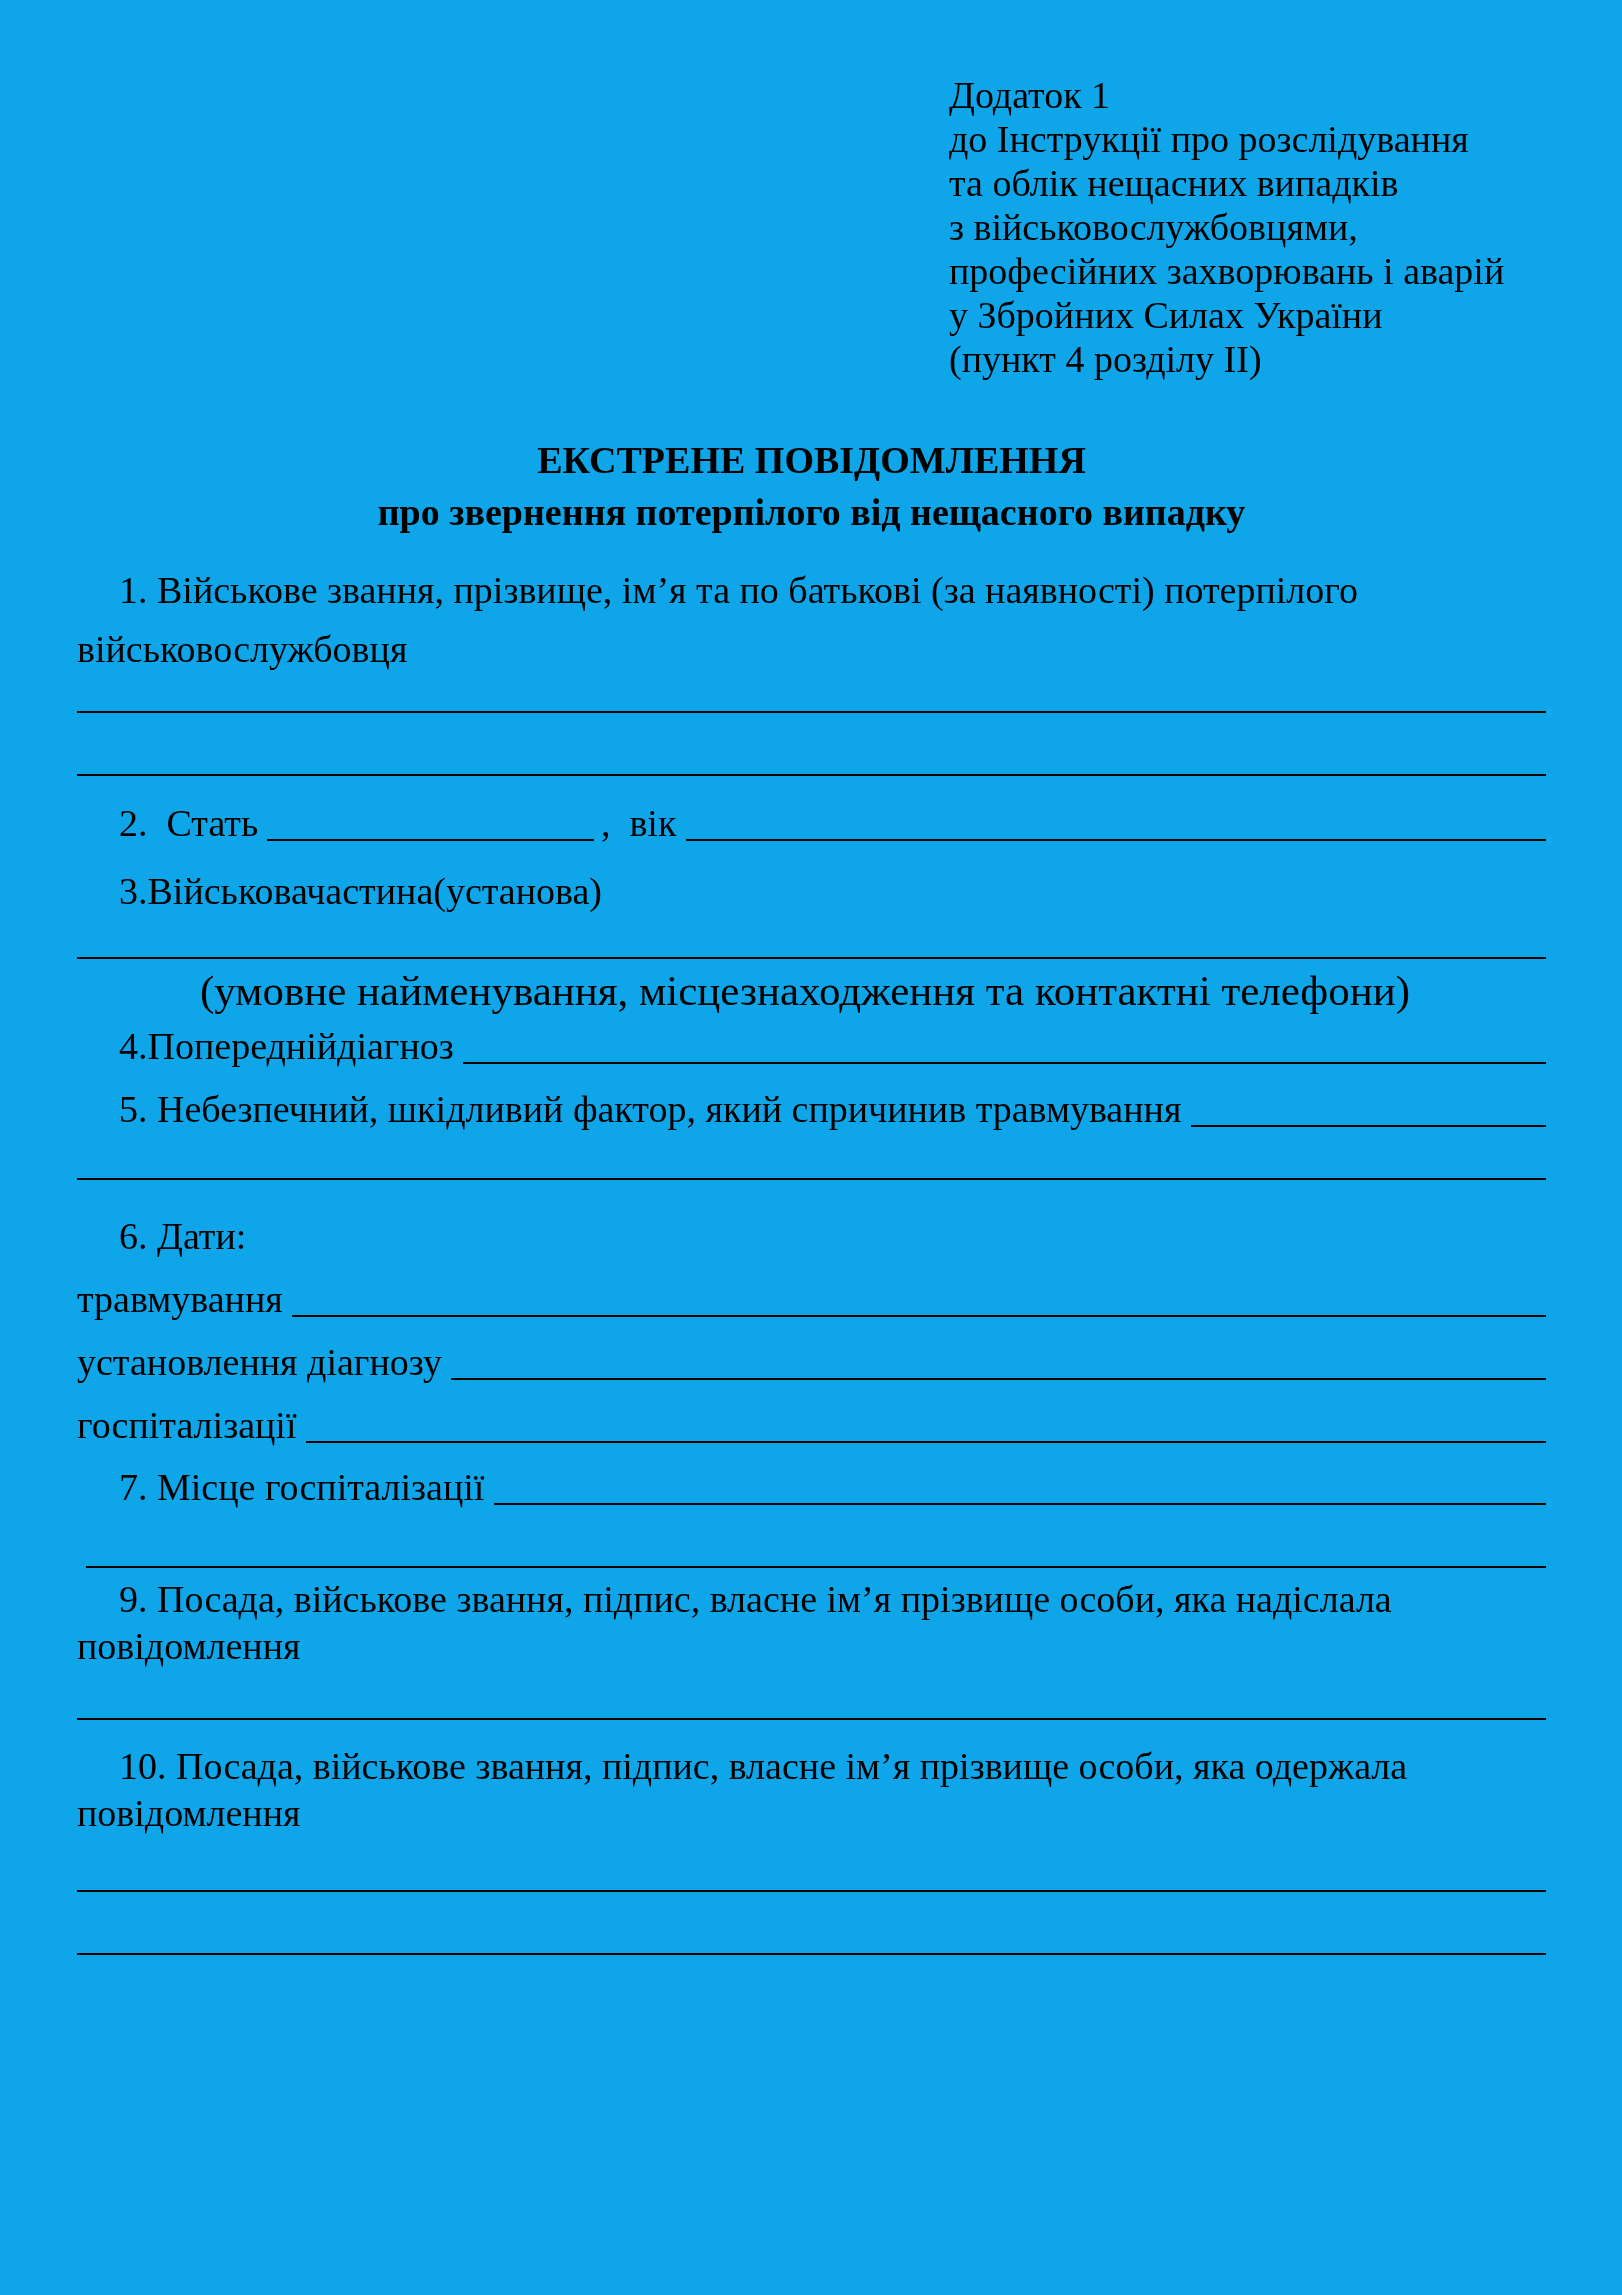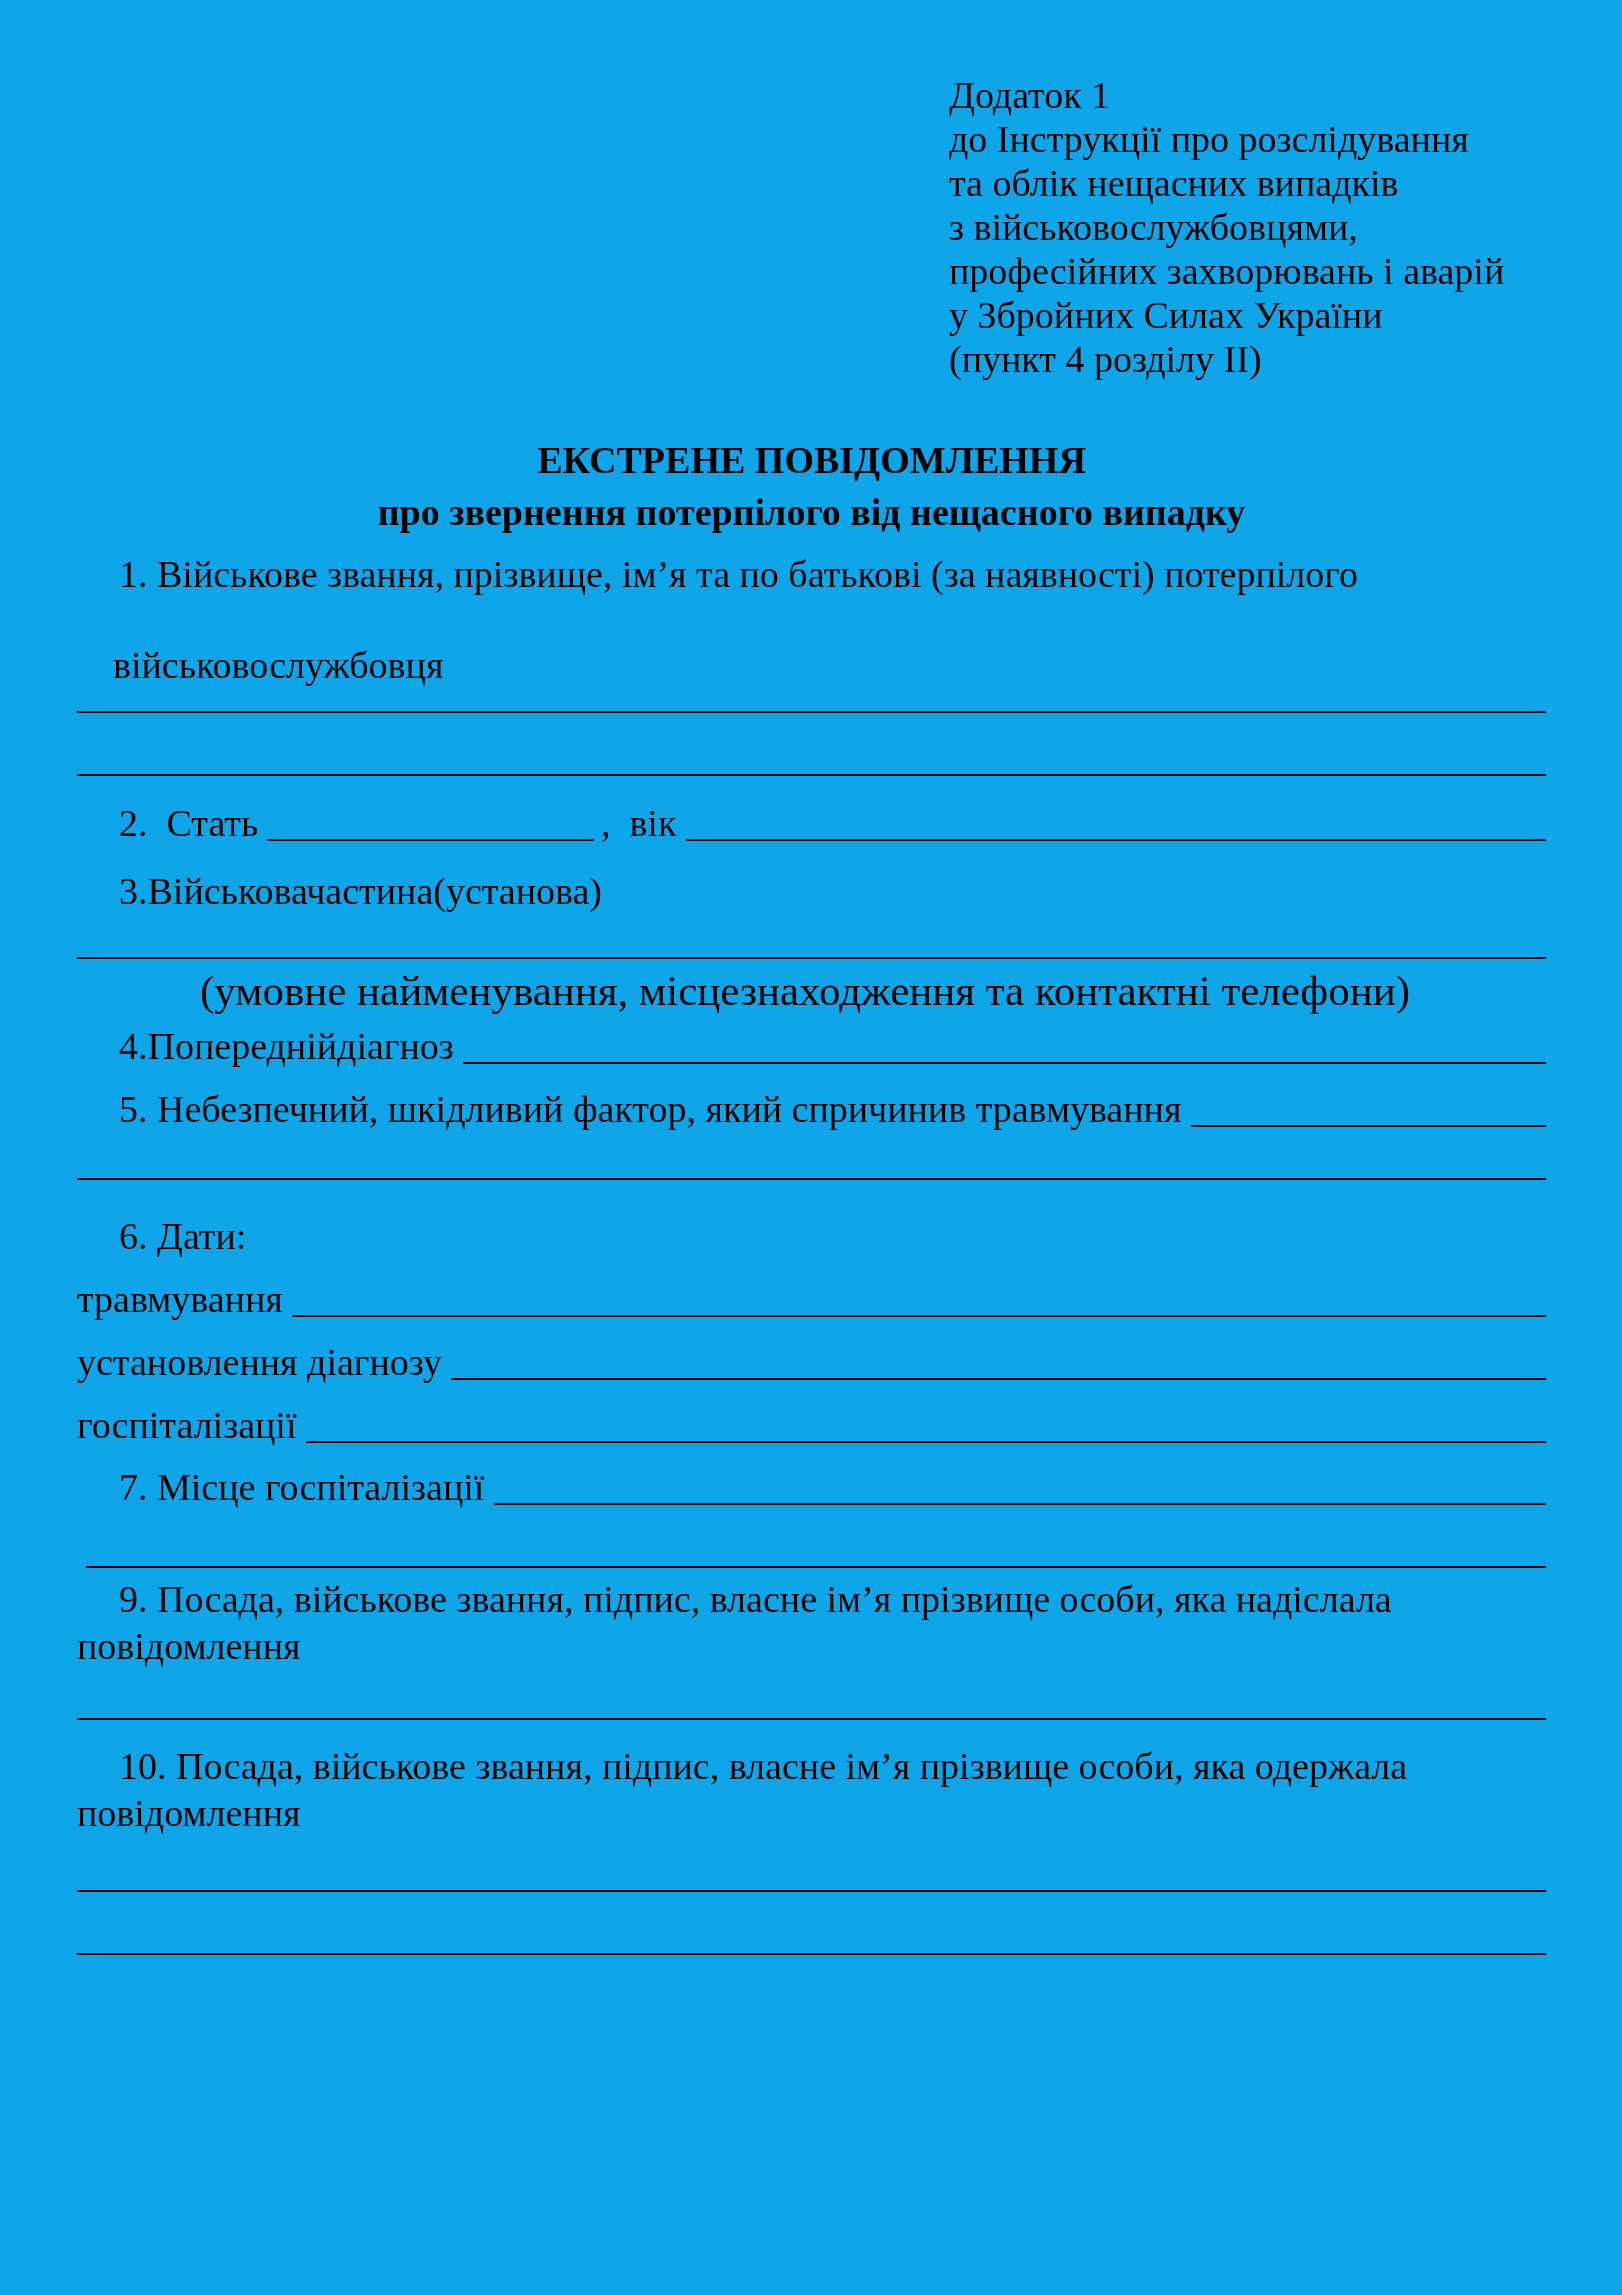--- a/index.html
+++ b/index.html
@@ -91,22 +91,22 @@
     <div>та облік нещасних випадків</div>
     <div>з військовослужбовцями,</div>
     <div>професійних захворювань і аварій</div>
     <div>у Збройних Силах України</div>
     <div>(пункт 4 розділу ІІ)</div>
   </div>
 
   <div class="abs title">ЕКСТРЕНЕ ПОВІДОМЛЕННЯ</div>
   <div class="abs subtitle">про звернення потерпілого від нещасного випадку</div>
 
-  <div class="abs pline ind" style="top:551px;">1. Військове звання, прізвище, ім’я та по батькові (за наявності) потерпілого</div>
-  <div class="abs pline" style="top:642px;margin-left:36px;">військовослужбовця</div>
+  <div class="abs pline ind" style="top:567px;">1. Військове звання, прізвище, ім’я та по батькові (за наявності) потерпілого</div>
+  <div class="abs pline" style="top:626px;">військовослужбовця</div>
   <div class="abs blank" style="top:711px;"></div>
   <div class="abs blank" style="top:774px;"></div>
 
   <div class="abs row" style="top:800px;">
     <span class="lbl ind">2.&nbsp; Стать</span>
     <span class="fill fixed"></span>
     <span class="midlbl">,&nbsp; вік</span>
     <span class="fill"></span>
   </div>
 

